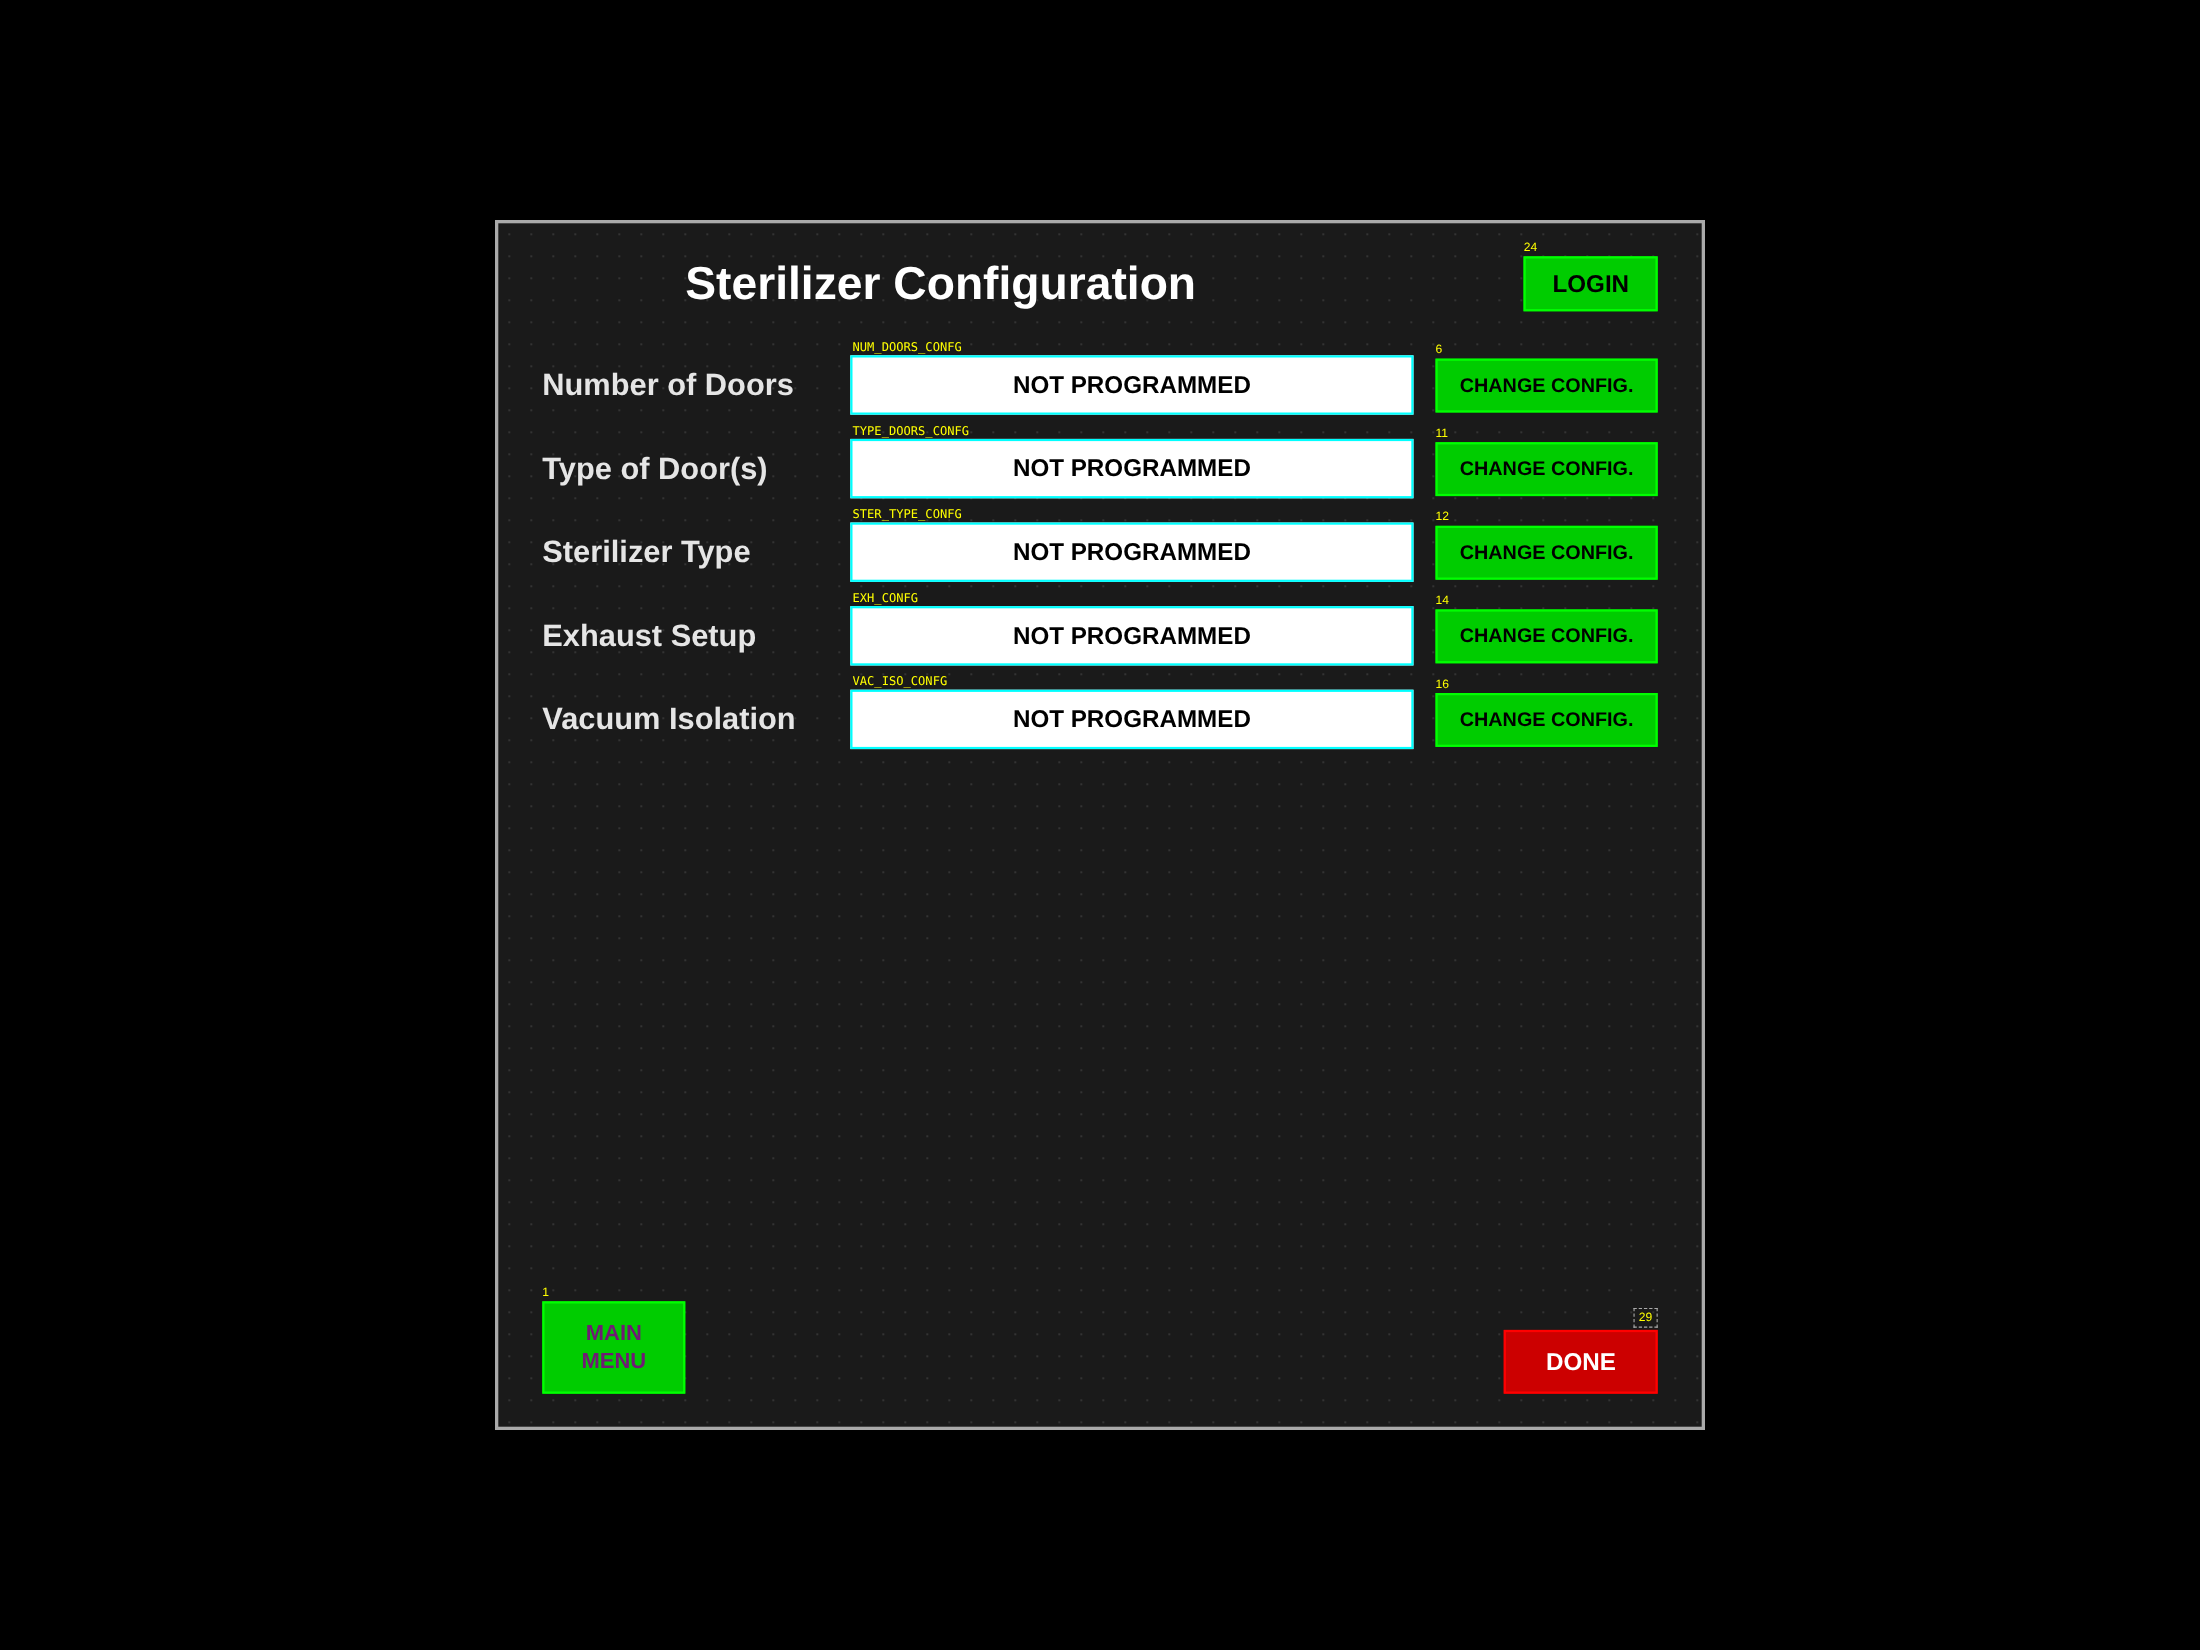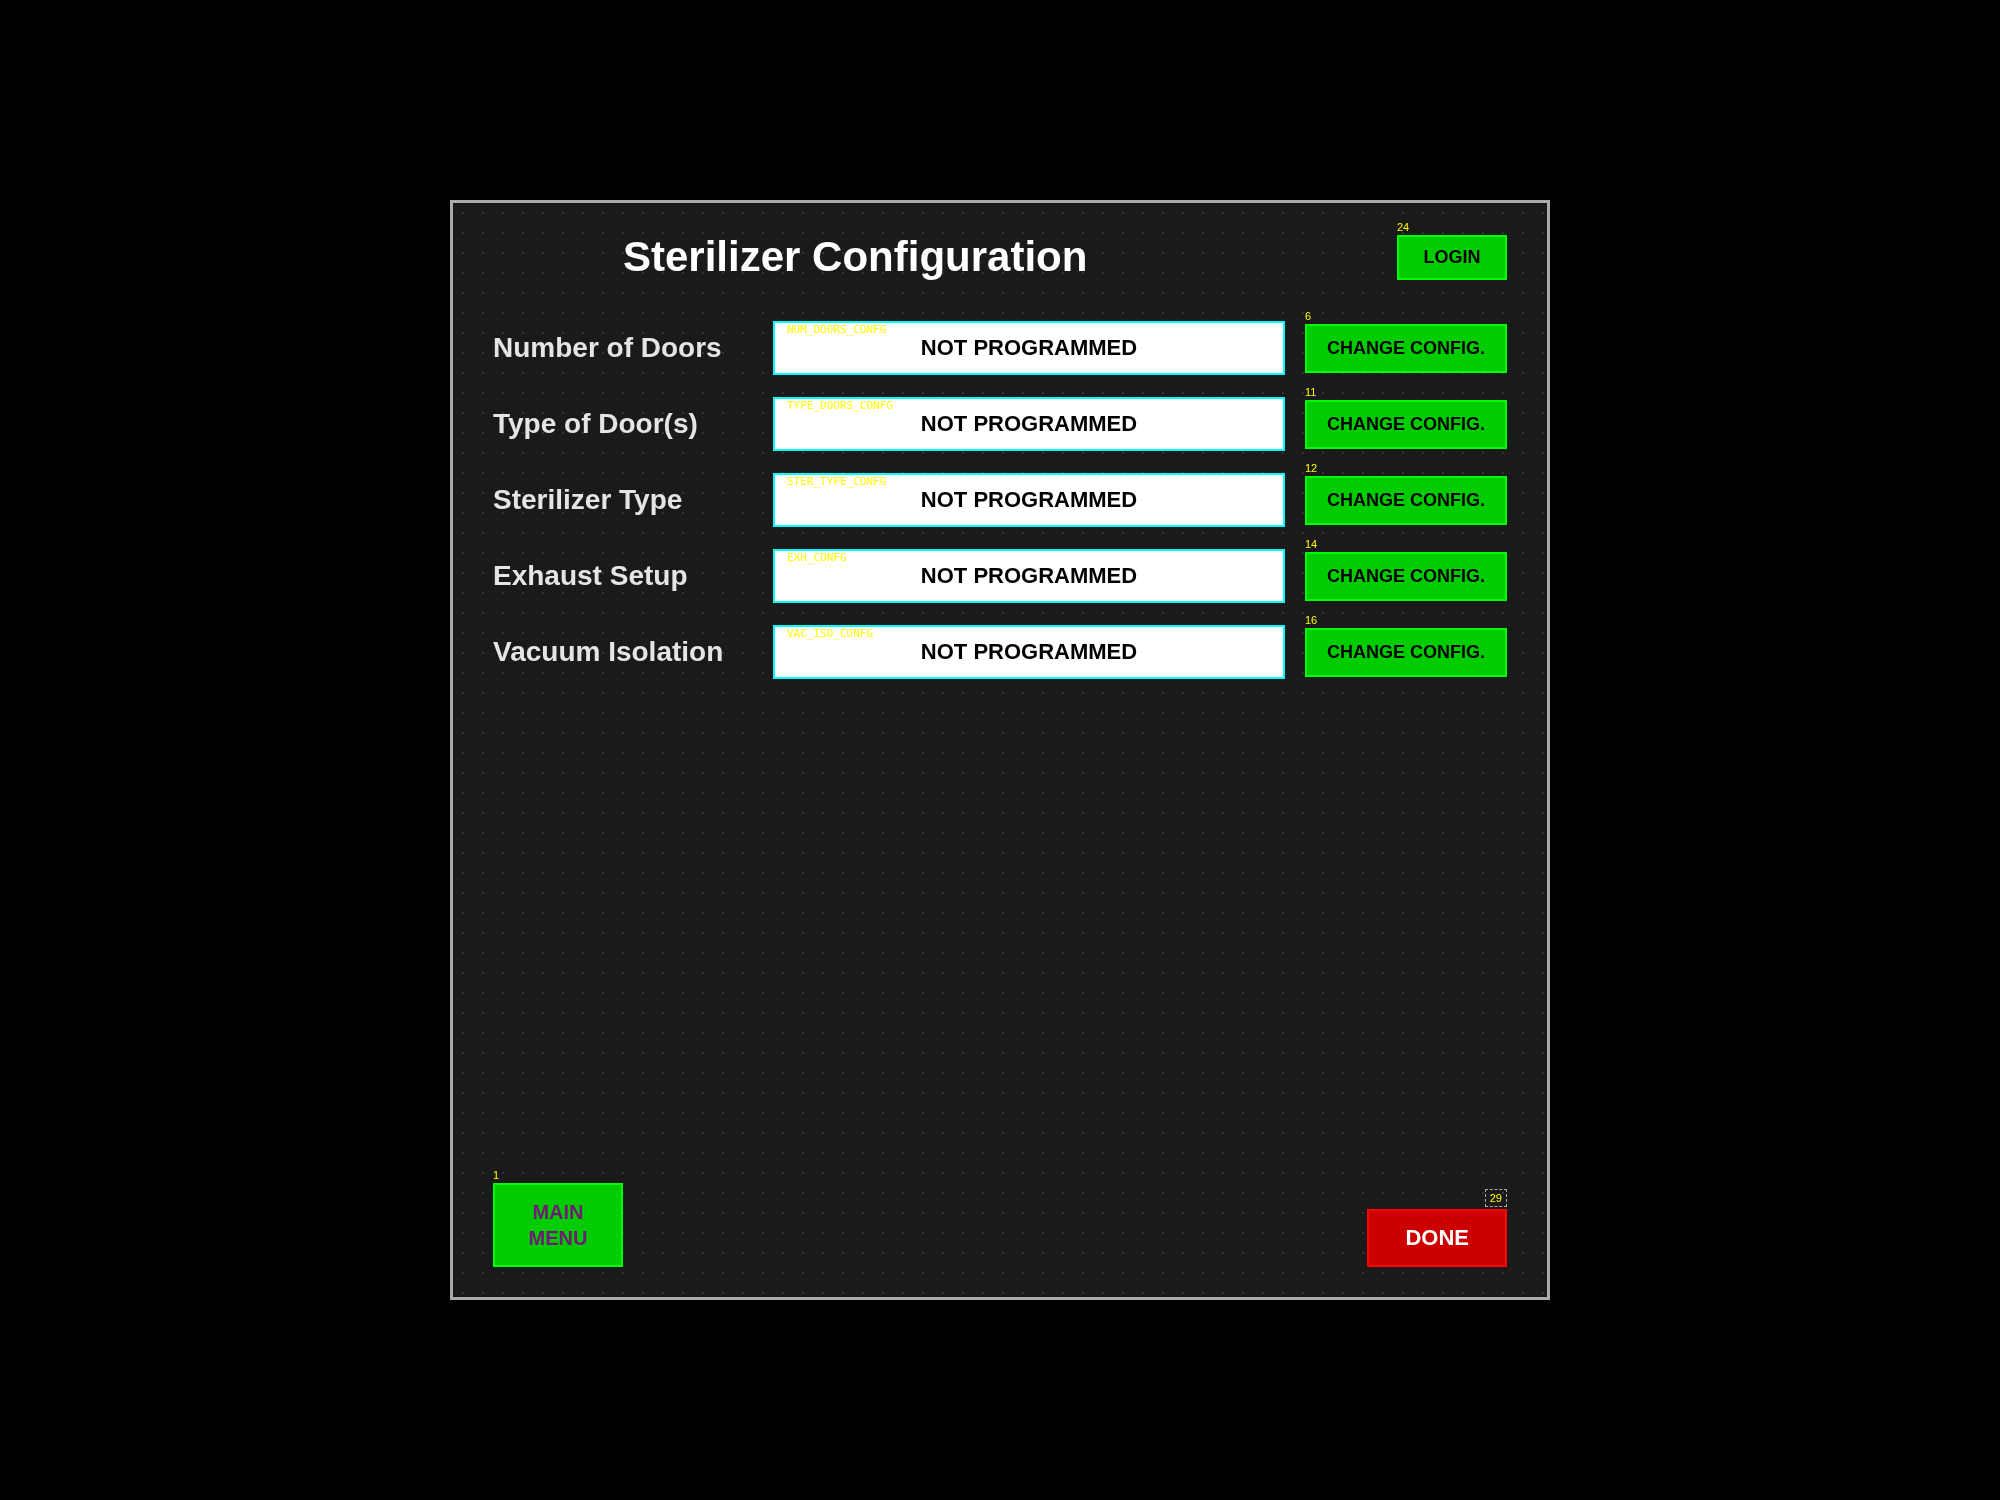--- a/index.html
+++ b/index.html
@@ -61,21 +61,21 @@
       color: yellow;
       position: absolute;
       top: -14px;
       left: 0;
     }
 
     .login-btn {
       background: #00cc00;
       color: black;
       font-weight: bold;
-      font-size: 18px;
+      font-size: 22px;
       border: 2px solid #00ff00;
       padding: 10px 24px;
       cursor: pointer;
       min-width: 110px;
     }
 
     .config-rows {
       position: relative;
       z-index: 1;
     }
@@ -96,26 +96,25 @@
 
     .field-container {
       position: relative;
       margin-right: 20px;
       flex: 1;
     }
 
     .field-label {
       position: absolute;
       top: -14px;
-      left: 14px;
+      left: 2px;
       color: yellow;
       font-size: 11px;
       font-family: monospace;
       white-space: nowrap;
-      margin-top: 16px;
     }
 
     .field-value {
       background: white;
       border: 2px solid #00ffff;
       color: black;
       font-weight: bold;
       font-size: 22px;
       padding: 12px 16px;
       text-align: center;

